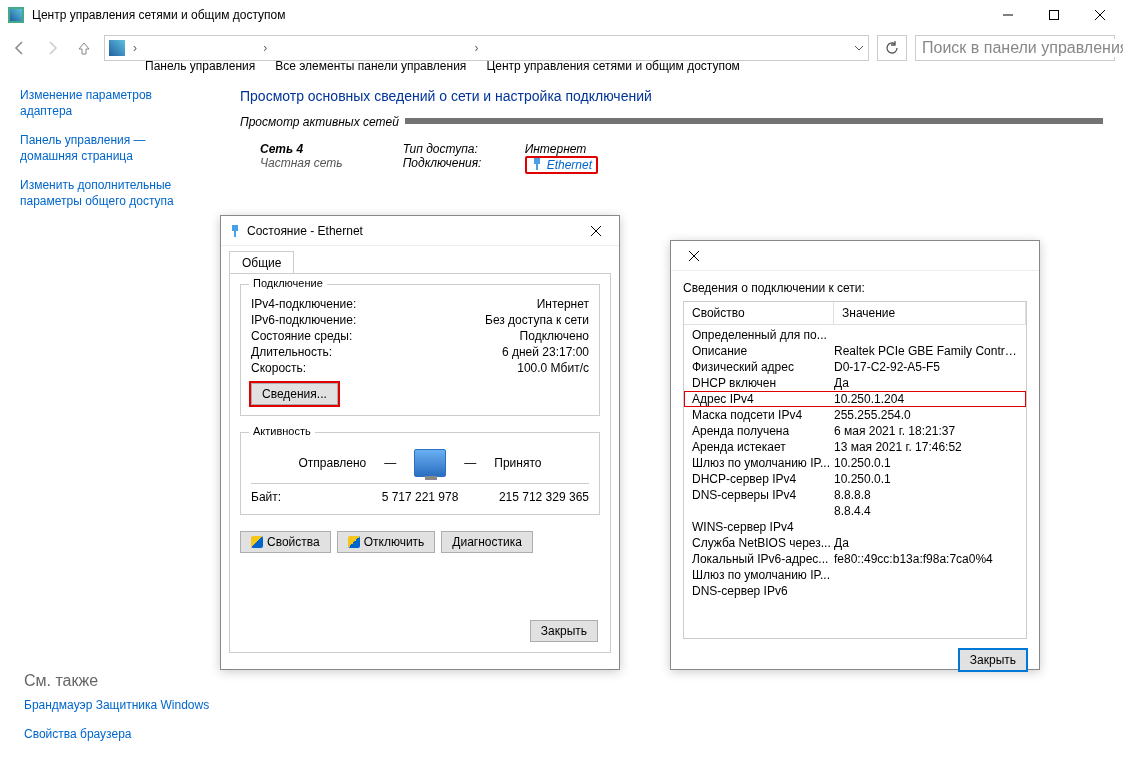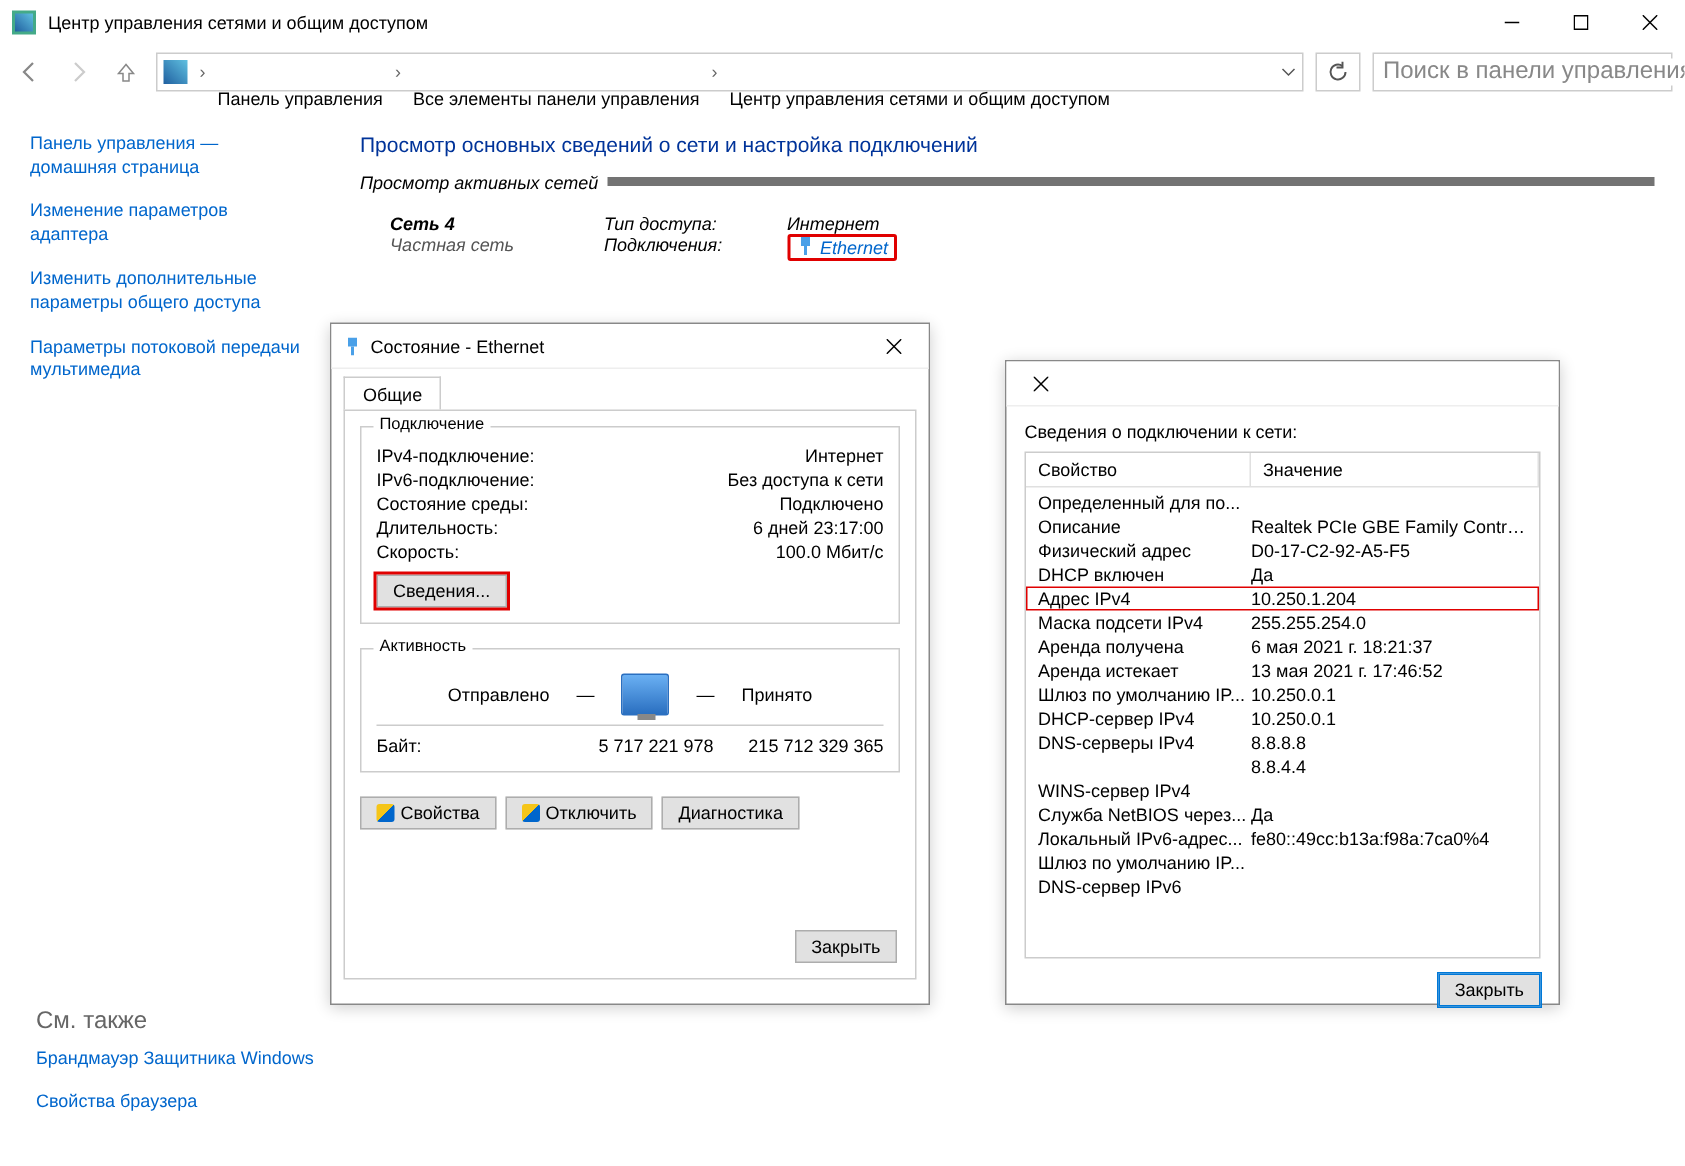--- a/index.html
+++ b/index.html
@@ -56,21 +56,21 @@
 .group .glegend { position: absolute; top: -8px; left: 8px; background: #fff; padding: 0 4px; font-size: 11px; }
 .kv-row { display: flex; justify-content: space-between; margin: 2px 0; gap: 17px; }
 .btn { border: 1px solid #adadad; background: #e1e1e1; padding: 3px 10px; cursor: pointer; display: inline-flex; align-items: center; gap: 4px; }
 .btn.shield::before { content: ""; width: 12px; height: 12px; display: inline-block; background: linear-gradient(135deg,#f5c518 0 50%,#0066cc 50% 100%); border-radius: 2px; }
 .hl-red { outline: 2px solid #e00000; outline-offset: 0; }
 
 .activity-row { display: flex; align-items: center; justify-content: center; gap: 18px; margin: 6px 0; }
 .pc-icon { width: 32px; height: 28px; background: linear-gradient(#6ab0f3,#2a6fc0); border: 1px solid #2a6fc0; border-radius: 2px; position: relative; }
 .pc-icon::after { content: ""; position: absolute; left: 10px; bottom: -4px; width: 12px; height: 4px; background: #888; }
 .bytes-row { display: flex; justify-content: space-between; margin-top: 6px; }
-.bytes-row > div { width: 33%; text-align: right; }
+.bytes-row > div { width: 33%; text-align: center; }
 .bytes-row > div:first-child { text-align: left; }
 .bytes-row > div:last-child { text-align: right; }
 .sep { border-top: 1px solid #ccc; margin: 6px 0; }
 
 .dlg-footer { position: absolute; right: 12px; bottom: 10px; }
 
 
 .dlg-details { left: 670px; top: 240px; width: 370px; height: 430px; }
 .details-body { padding: 10px 12px; }
 .details-label { margin-bottom: 6px; }
@@ -161,24 +161,23 @@
     <input placeholder="Поиск в панели управления" style="">
     <svg width="13" height="13">
         <circle cx="5" cy="5" r="4" fill="none" stroke="#888"></circle>
         <line x1="8" y1="8" x2="12" y2="12" stroke="#888"></line>
       </svg>
   </div>
 </div>
 
 <div class="main">
   <div class="sidebar">
+    <div class="side-link">Изменение параметров адаптера</div>
     <div class="side-link">Панель управления — домашняя страница</div>
-    <div class="side-link">Изменение параметров адаптера</div>
     <div class="side-link">Изменить дополнительные параметры общего доступа</div>
-    <div class="side-link">Параметры потоковой передачи мультимедиа</div>
   </div>
 
   <div class="content">
     <div class="page-title">Просмотр основных сведений о сети и настройка подключений</div>
     <div class="fieldset-like">
       <span class="legend">Просмотр активных сетей</span>
       <div class="net-block">
         <div class="net-left">
           <div class="net-name">Сеть 4</div>
           <div class="faded">Частная сеть</div>

